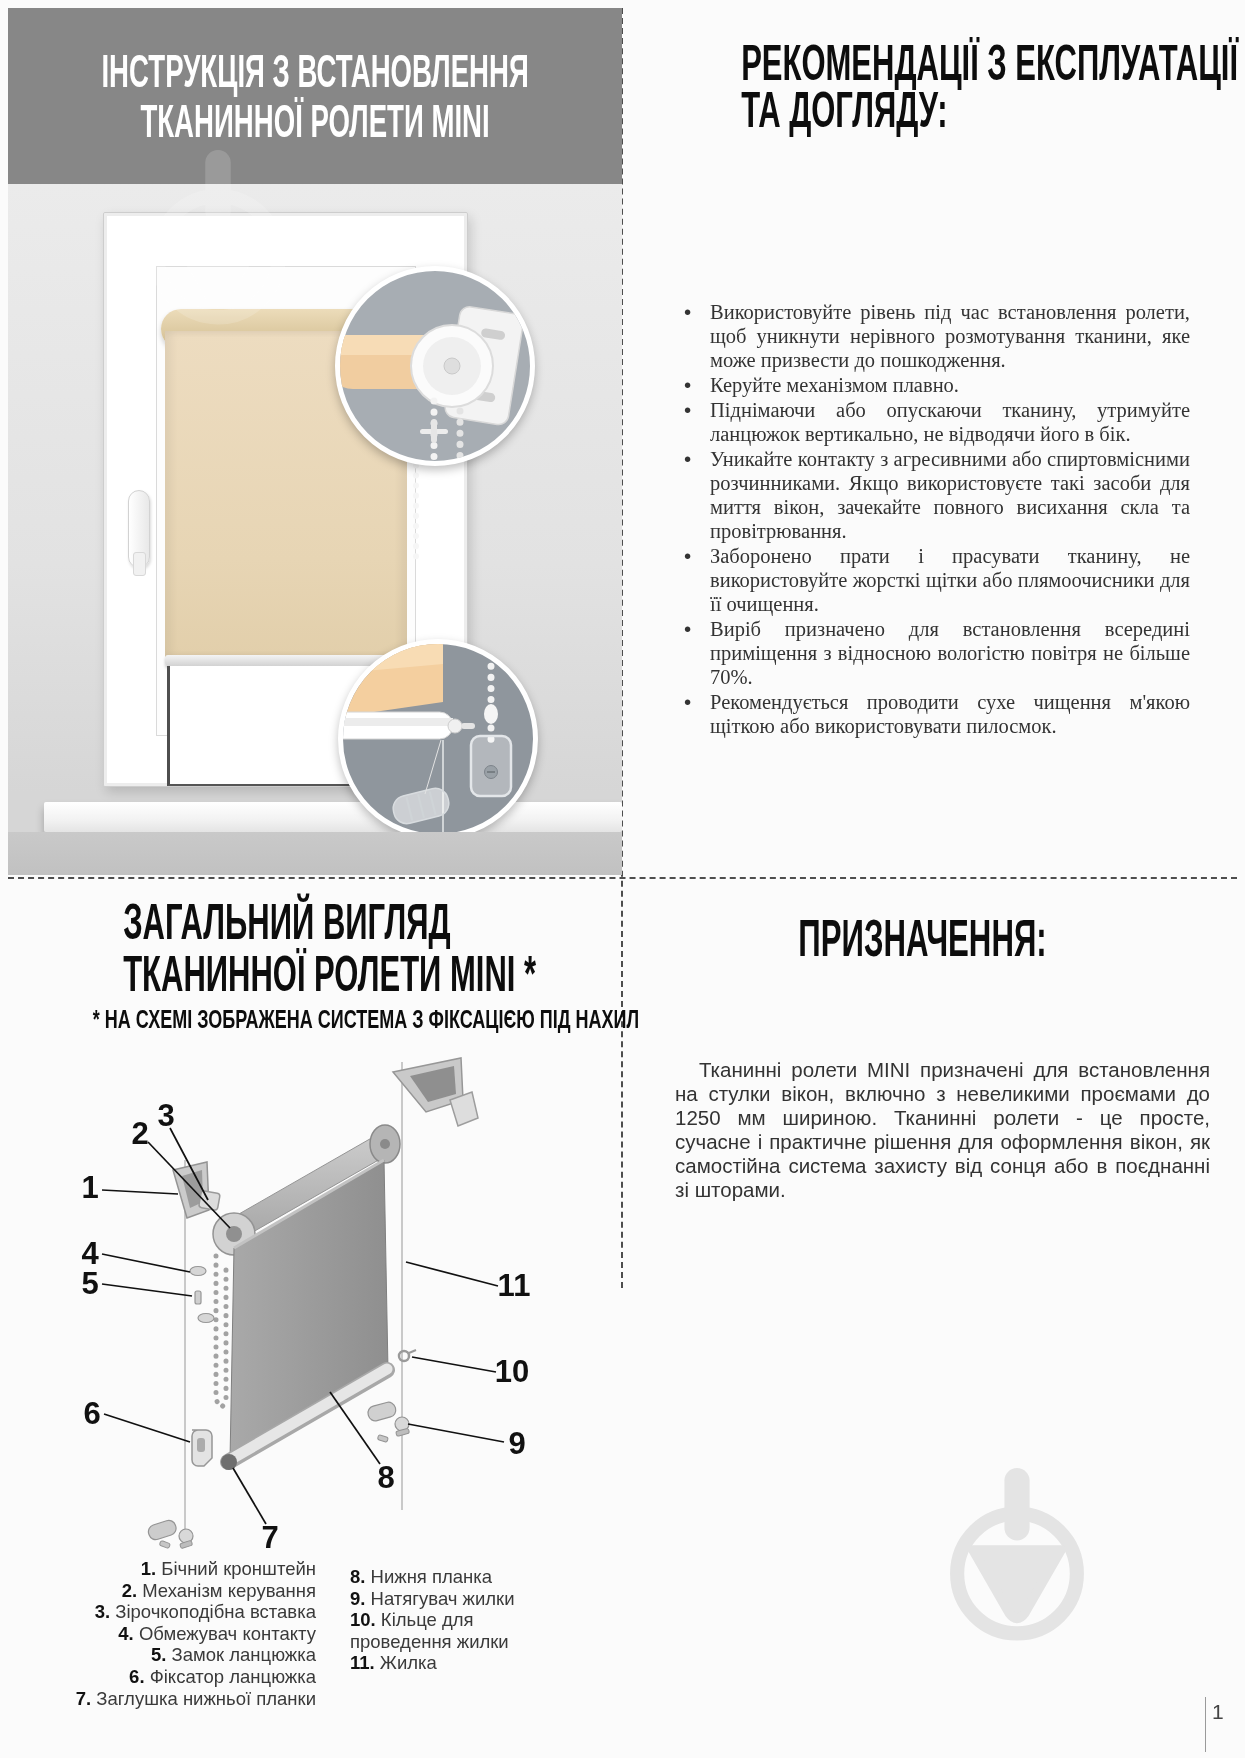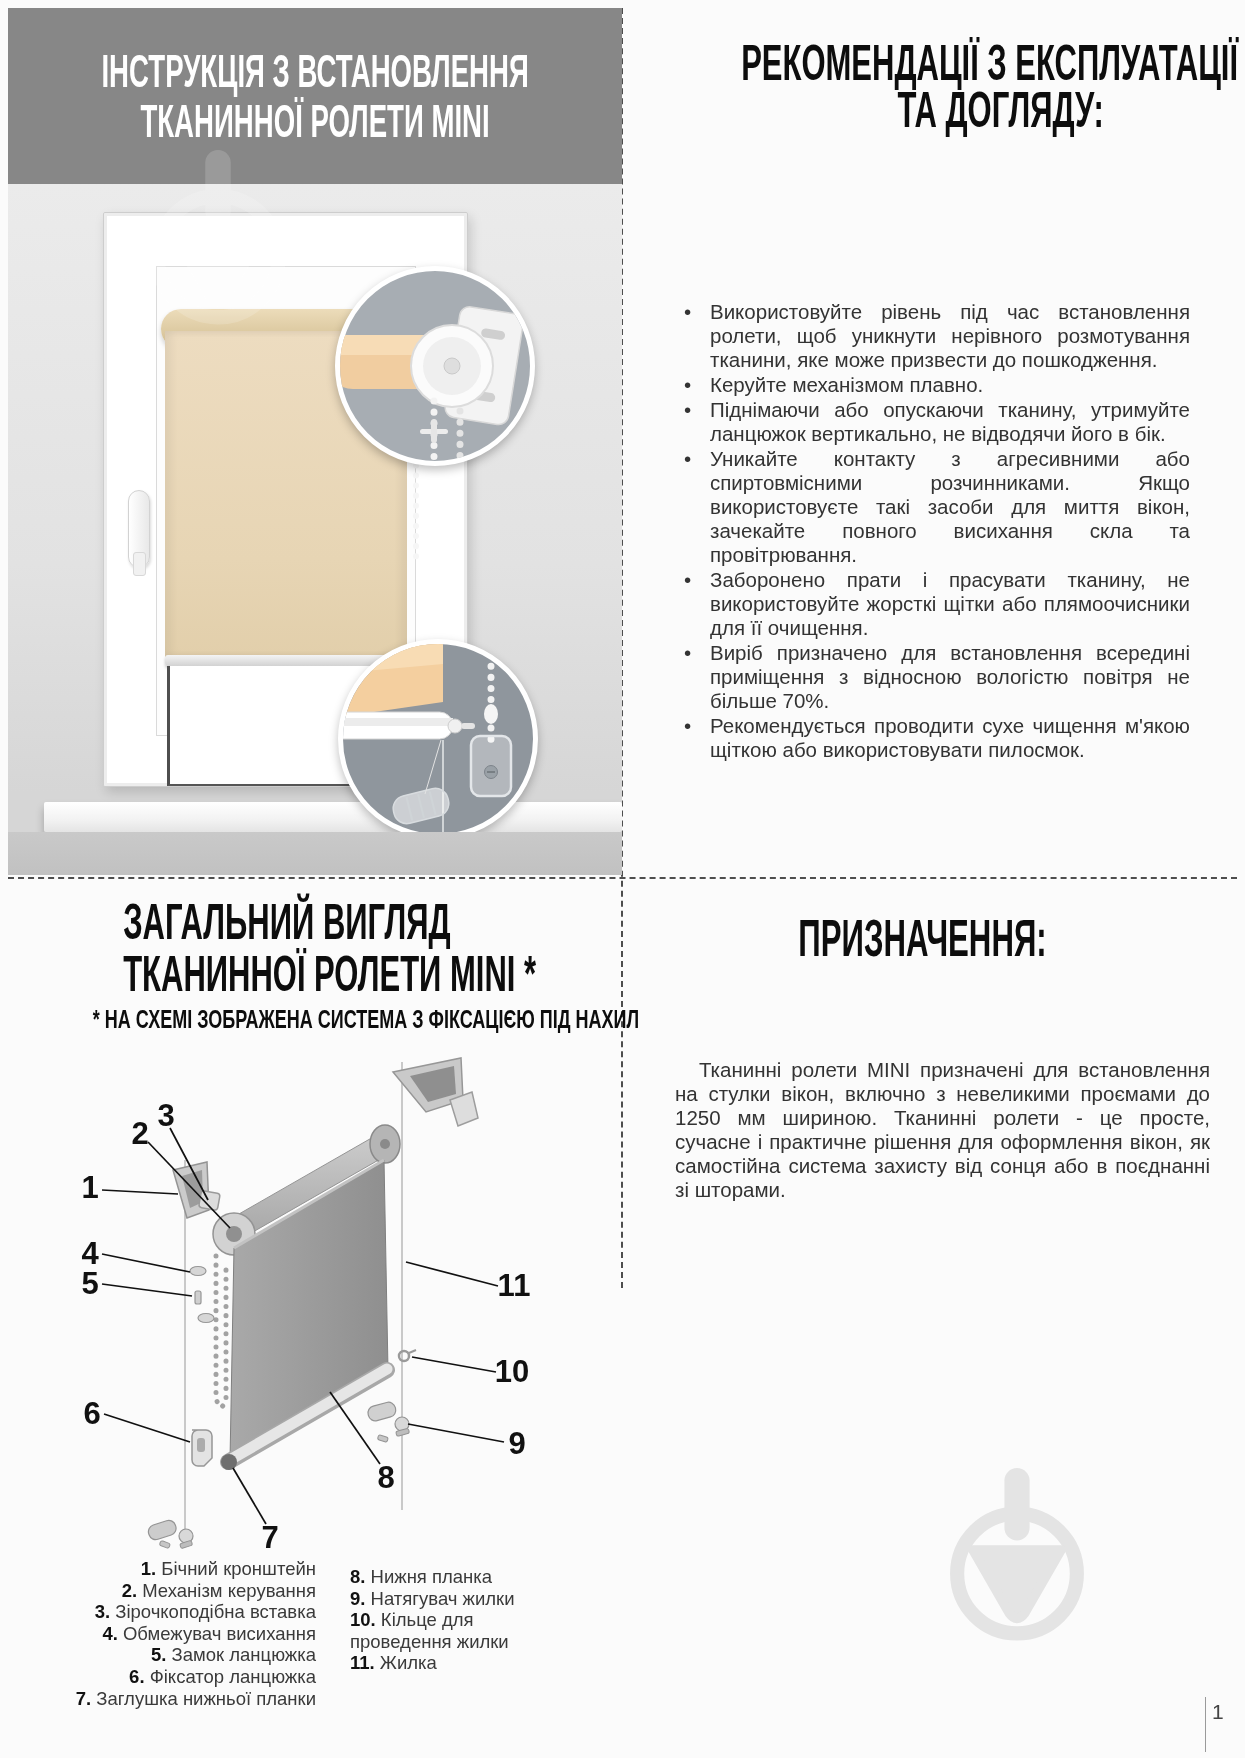--- a/index.html
+++ b/index.html
@@ -53,28 +53,28 @@
   .inset { position:absolute; width:200px; height:200px; border-radius:50%; border:5px solid #ffffff;
            overflow:hidden; box-shadow:0 4px 10px rgba(0,0,0,.25); }
   .inset-top { left:327px; top:82px; background:#a7adb3; }
   .inset-bottom { left:330px; top:455px; background:#8f969d; }
   .inset svg { position:absolute; left:0; top:0; }
 
   .watermark-photo { position:absolute; left:130px; top:142px; opacity:.16; }
   .watermark-page { position:absolute; left:938px; top:1468px; }
 
   
-  .care-title { position:absolute; left:630px; top:40px; width:585px; text-align:right; }
+  .care-title { position:absolute; left:630px; top:40px; width:585px; text-align:left; }
   .care-title .cond { font-size:50px; line-height:47px; }
   .body-text { font-size:20.5px; line-height:24px; color:#333; text-align:justify; }
   .care-intro { position:absolute; left:655px; top:179px; width:535px; text-indent:24px; }
   .care-list { position:absolute; left:655px; top:300px; width:535px; list-style:none; }
   .care-list li { display:flex; padding-left:29px; margin-bottom:1px; }
   .care-list .dot { flex:0 0 26px; font-size:20.5px; line-height:24px; color:#333; }
-  .care-list .btxt { flex:1; }
+  .care-list .btxt { flex:1;font-family:Liberation Serif, serif; }
 
   
   .overview-title { position:absolute; left:8px; top:896px; width:606px; }
   .overview-title .line { font-size:50px; line-height:52px; }
   .overview-title .note { font-size:25px; line-height:30px; margin-top:4px; }
 
   .diagram { position:absolute; left:30px; top:1042px; }
   .diagram text { font-family:"Liberation Sans", sans-serif; font-weight:700; font-size:31px; fill:#111; }
 
   .legend { position:absolute; list-style:none; font-size:18.5px; line-height:21.6px; color:#3a3a3a; }
@@ -305,21 +305,21 @@
     <text x="356" y="446" text-anchor="middle">8</text>
     <text x="487" y="412" text-anchor="middle">9</text>
     <text x="482" y="340" text-anchor="middle">10</text>
     <text x="484" y="254" text-anchor="middle">11</text>
   </svg>
 
   <ul class="legend legend-left">
     <li><b>1.</b> <span>Бічний кронштейн</span></li>
     <li><b>2.</b> <span>Механізм керування</span></li>
     <li><b>3.</b> <span>Зірочкоподібна вставка</span></li>
-    <li><b>4.</b> <span>Обмежувач висихання</span></li>
+    <li><b>4.</b> <span>Обмежувач контакту</span></li>
     <li><b>5.</b> <span>Замок ланцюжка</span></li>
     <li><b>6.</b> <span>Фіксатор ланцюжка</span></li>
     <li><b>7.</b> <span>Заглушка нижньої планки</span></li>
   </ul>
   <ul class="legend legend-right">
     <li><b>8.</b> <span>Нижня планка</span></li>
     <li><b>9.</b> <span>Натягувач жилки</span></li>
     <li><b>10.</b> <span>Кільце для проведення жилки</span></li>
     <li><b>11.</b> <span>Жилка</span></li>
   </ul>

